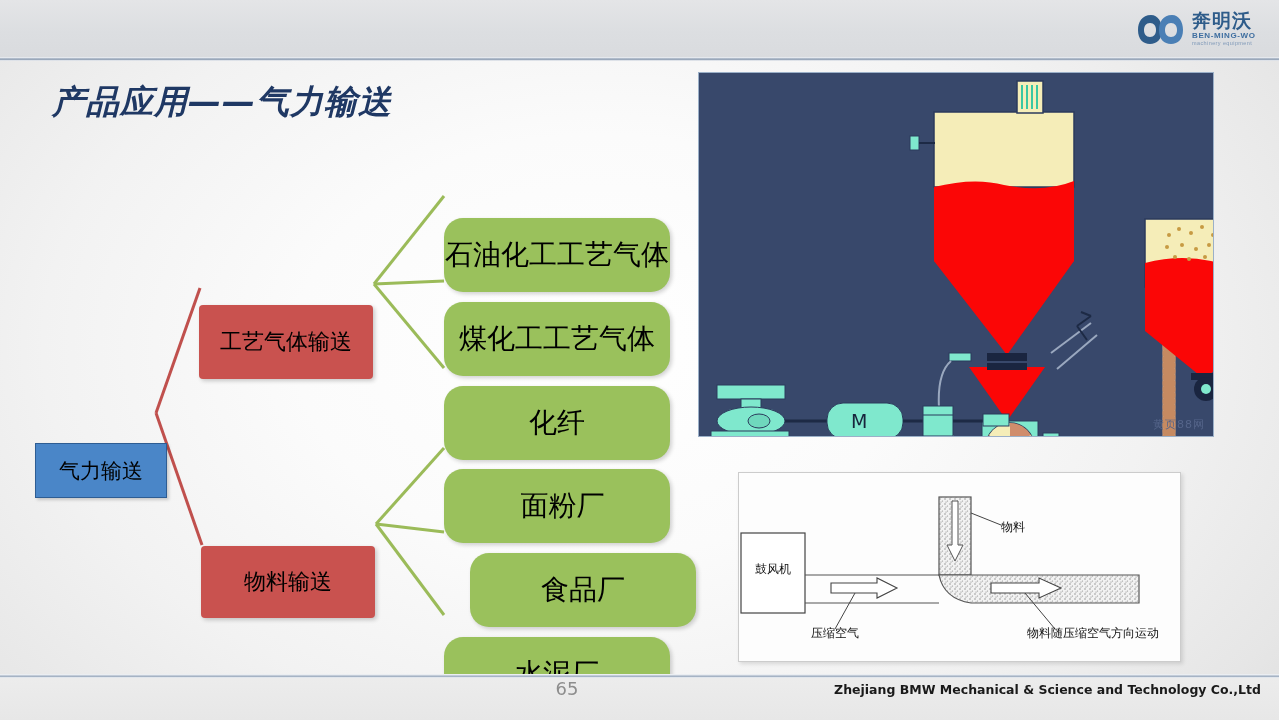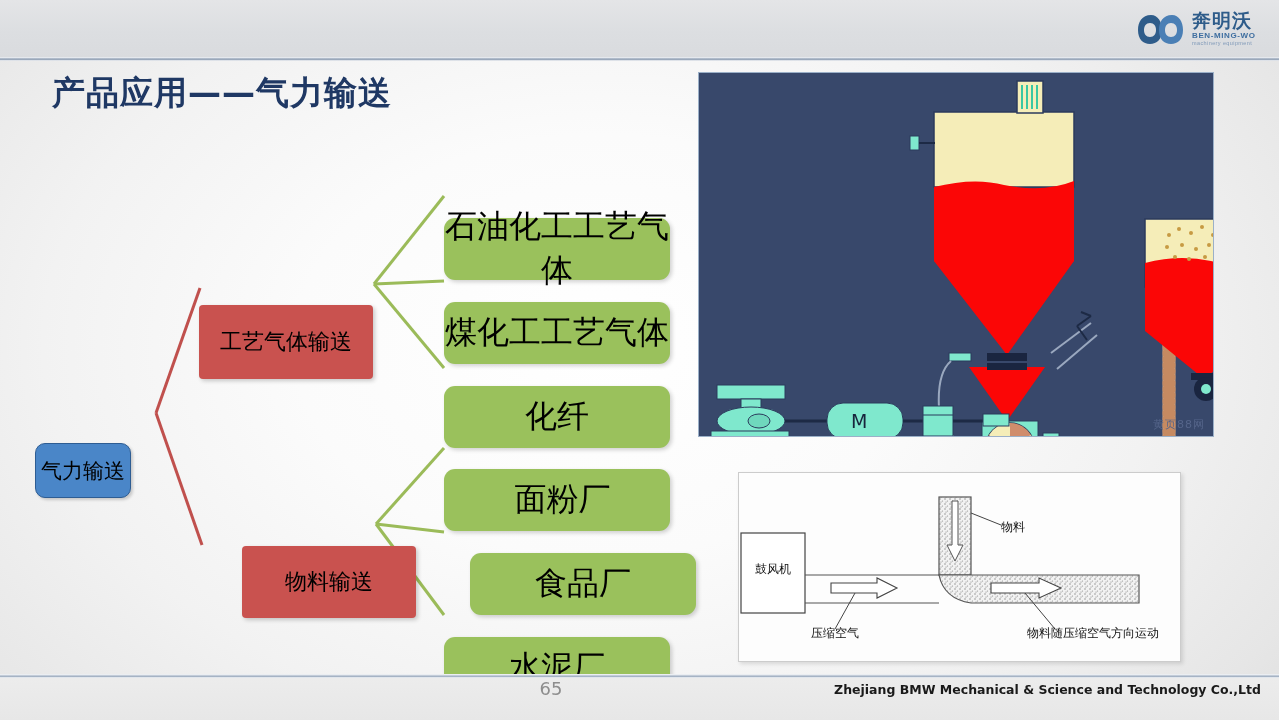--- a/index.html
+++ b/index.html
@@ -30,51 +30,51 @@
   .logo-text{display:flex;flex-direction:column;justify-content:space-between;line-height:1;}
   .logo-cn{
     font-size:19px;font-weight:bold;color:#2e5c8a;letter-spacing:1px;
     font-family:"DejaVu Sans","Liberation Sans",sans-serif;
   }
   .logo-en{font-size:8px;font-weight:bold;color:#3e6ea0;letter-spacing:.6px;margin-top:2px;}
   .logo-sub{font-size:5.5px;color:#7f99b8;letter-spacing:.4px;margin-top:1px;}
 
   
   .page-title{
-    position:absolute;left:52px;top:71px;
+    position:absolute;left:52px;top:80px;
     font-size:33px;font-weight:bold;color:#1f3864;
     font-family:"DejaVu Sans","Liberation Sans",sans-serif;
-    letter-spacing:1px;white-space:nowrap;
+    letter-spacing:1px;white-space:nowrap;font-style:italic;
   }
 
   
   .diagram{position:absolute;left:0;top:58px;width:700px;height:620px;}
   .diagram svg{position:absolute;left:0;top:0;}
   .node{
     position:absolute;display:flex;align-items:center;justify-content:center;
     text-align:center;color:#000;
     font-family:"DejaVu Sans","Liberation Sans",sans-serif;
     box-sizing:border-box;
   }
   .node-root{
-    left:35px;top:385px;width:96px;height:55px;
-    background:#4a86c8;border:1px solid #2e5d93;border-radius:10px;
+    left:35px;top:385px;width:132px;height:55px;
+    background:#4a86c8;border:1px solid #2e5d93;border-radius:0;
     font-size:21px;
     box-shadow:2px 2px 3px rgba(0,0,0,.18);
   }
   .node-mid{
     background:#c9524f;border-radius:4px;font-size:22px;
     box-shadow:2px 2px 4px rgba(0,0,0,.20);
   }
   .node-mid.m1{left:199px;top:247px;width:174px;height:74px;}
-  .node-mid.m2{left:201px;top:488px;width:174px;height:72px;margin-left:41px;}
+  .node-mid.m2{left:201px;top:488px;width:174px;height:72px;}
   .node-leaf{
-    background:#9ac15c;border-radius:11px;font-size:32px;
+    background:#9ac15c;border-radius:19px;font-size:28px;
     box-shadow:2px 2px 4px rgba(0,0,0,.18);
-    left:444px;width:226px;height:62px;
+    left:444px;width:226px;height:74px;
   }
   .leaf0{top:160px;}
   .leaf1{top:244px;}
   .leaf2{top:328px;}
   .leaf3{top:411px;padding-left:11px;}
   .leaf4{top:495px;margin-left:26px;}
   .leaf5{top:579px;}
 
   
   .photo{
@@ -103,21 +103,21 @@
   
   .footer-rule{
     position:absolute;left:0;top:674px;width:1279px;height:4px;
     background:linear-gradient(180deg,#ffffff 0%,#b7c2d0 45%,#a4b2c4 62%,#ffffff 100%);
   }
   .footer-band{
     position:absolute;left:0;top:678px;width:1279px;height:42px;
     background:linear-gradient(180deg,#ececec 0%,#e7e7e7 100%);
   }
   .page-num{
-    position:absolute;left:0;top:678px;width:1102px;text-align:center;
+    position:absolute;left:16px;top:678px;width:1102px;text-align:center;
     font-size:18px;color:#8d8d8d;
     font-family:"DejaVu Sans","Liberation Sans",sans-serif;
   }
   .footer-company{
     position:absolute;right:18px;top:682px;
     font-size:12.5px;font-weight:bold;color:#1a1a1a;
     font-family:"DejaVu Sans","Liberation Sans",sans-serif;white-space:nowrap;
   }
 </style>
 </head>

